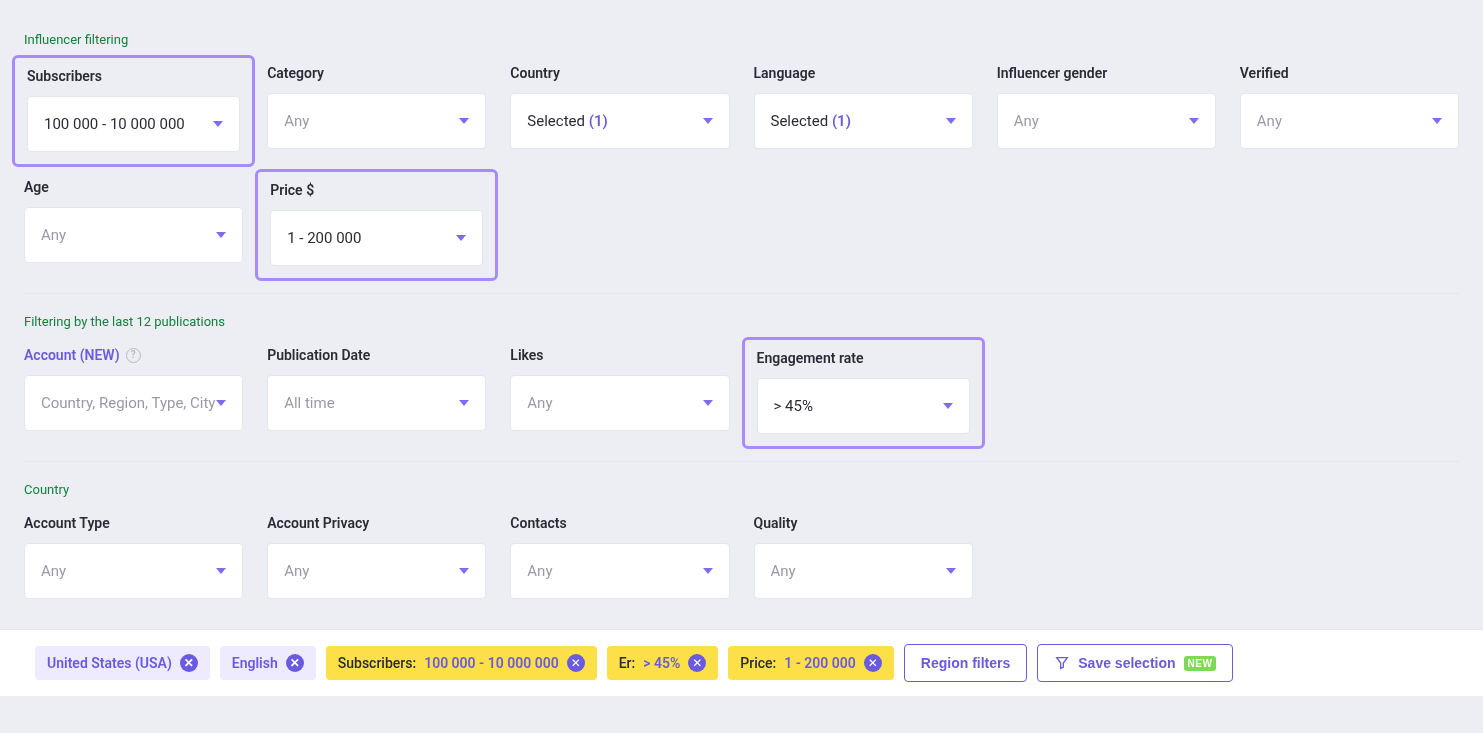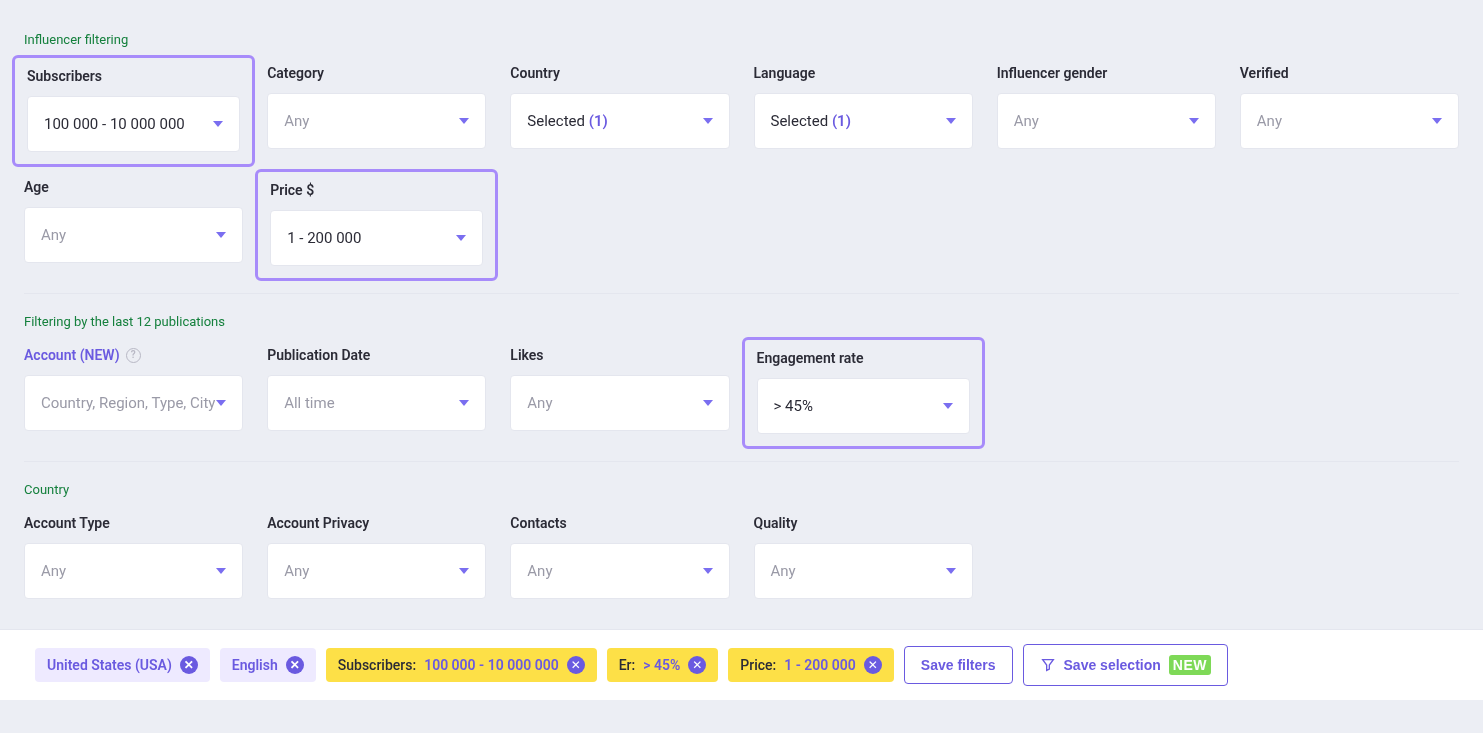--- a/index.html
+++ b/index.html
@@ -105,21 +105,21 @@
     color: #6a5ae0;
     font-weight: 600;
     font-size: 14px;
     padding: 10px 16px;
     border-radius: 4px;
     cursor: pointer;
     display: inline-flex; align-items: center; gap: 8px;
   }
   .badge-new {
     background: #7ed957; color: #fff;
-    font-size: 14px; font-weight: 700;
+    font-size: 10px; font-weight: 700;
     padding: 2px 4px; border-radius: 3px;
     letter-spacing: 0.5px;
   }
   .filter-icon {
     width: 16px; height: 16px;
     display: inline-block;
   }
   .sel-text { flex: 1; }
 </style>
 </head>
@@ -317,21 +317,21 @@
     <span class="x-circle">✕</span>
   </span>
 
   <span class="chip plain">
     <span>Price:</span>
     <span class="chip-accent-val">1 - 200 000</span>
     <span class="x-circle">✕</span>
   </span>
 
   <button class="btn">
-    <span>Save filters</span>
+    <span>Region filters</span>
   </button>
 
   <button class="btn">
     <svg class="filter-icon" viewBox="0 0 24 24" fill="none" stroke="#6a5ae0" stroke-width="2">
       <path d="M4 4h16l-6 8v6l-4 2v-8L4 4z"></path>
     </svg>
     <span>Save selection</span>
     <span class="badge-new">NEW</span>
   </button>
 

